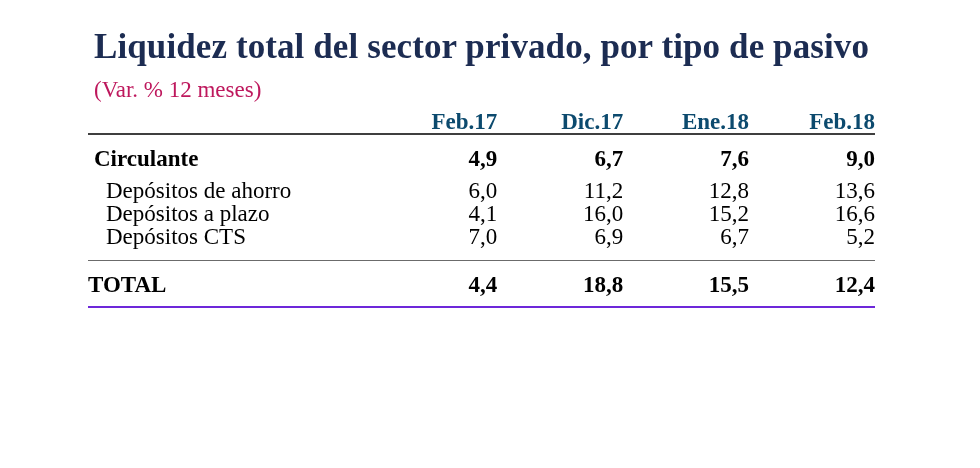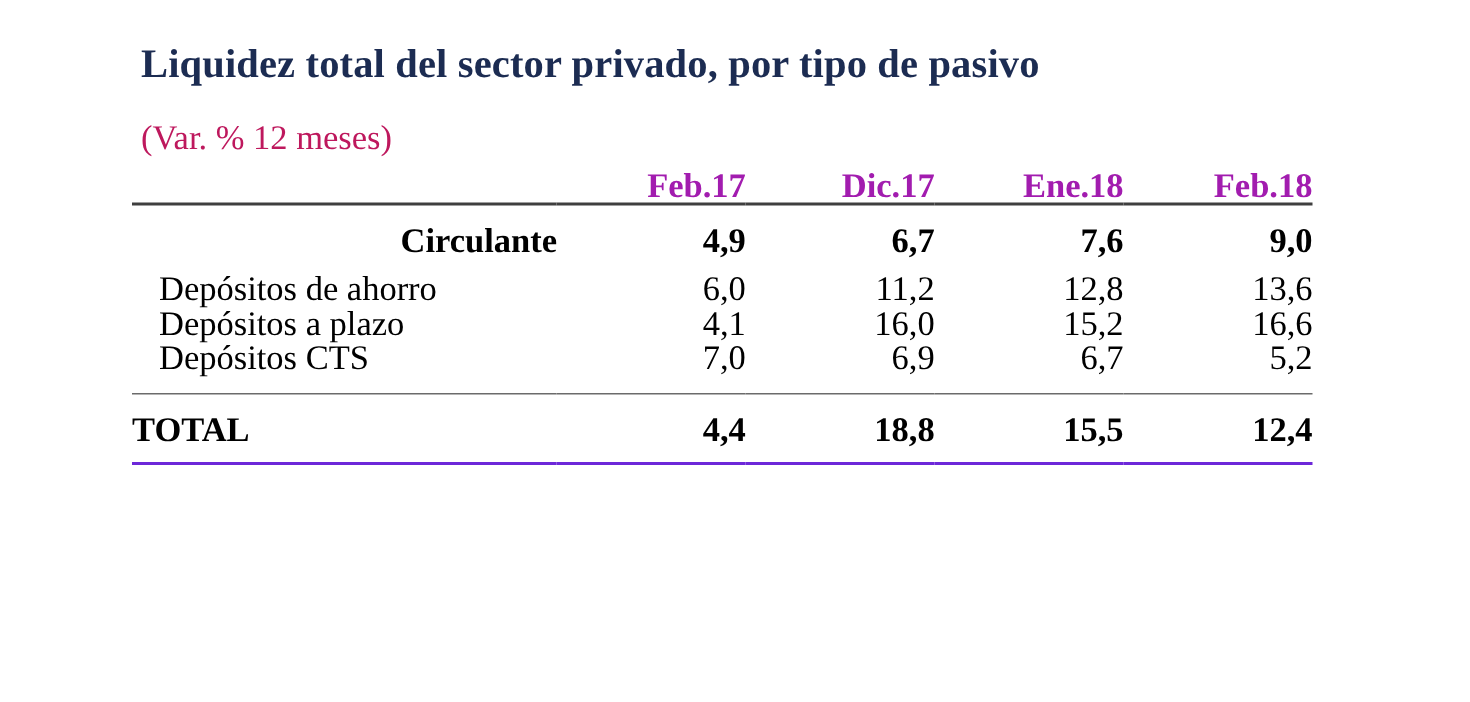--- a/index.html
+++ b/index.html
@@ -17,25 +17,25 @@
   .page {
     position: relative;
     width: 980px;
     height: 468px;
     box-sizing: border-box;
     padding: 26px 105px 0 88px;
   }
   .title {
     font-family: "Liberation Serif", serif;
     font-weight: bold;
-    font-size: 27px;
+    font-size: 35px;
     color: #1c2c52;
     letter-spacing: 0.1px;
     line-height: 1.2;
-    margin: 0 0 20px 6px;
+    margin: 0 0 8px 6px;
   }
   .subtitle {
     font-family: "Liberation Serif", serif;
     font-size: 23px;
     color: #be185d;
     line-height: 1.2;
     margin: 0 0 6px 6px;
   }
   table.liquidity {
     border-collapse: collapse;
@@ -50,21 +50,21 @@
     vertical-align: bottom;
   }
   col.label-col { width: 36%; }
   col.data-col  { width: 16%; }
 
   
   thead th {
     font-weight: bold;
     text-align: right;
     padding: 4px 2px 9px 2px;
-    color: #a21caf;
+    color: #0c4a6e;
   }
   thead th.label-head {
     text-align: left;
   }
   thead tr {
     border-bottom: 2px solid #3f3f3f;
   }
 
   tbody td {
     padding: 11px 2px 10px 2px;
@@ -80,21 +80,20 @@
   }
   tr.major td.rowlabel {
     padding-left: 6px;
   }
   tr.sub td.rowlabel {
     padding-left: 18px;
     font-weight: normal;
   }
   tr.first-row td {
     padding-top: 12px;
-    text-align: right;
   }
   tr.pre-total td {
     border-bottom: 1.5px solid #6b6b6b;
     padding-bottom: 12px;
   }
   tr.total td {
     font-weight: bold;
     padding-top: 12px;
     padding-bottom: 10px;
   }

